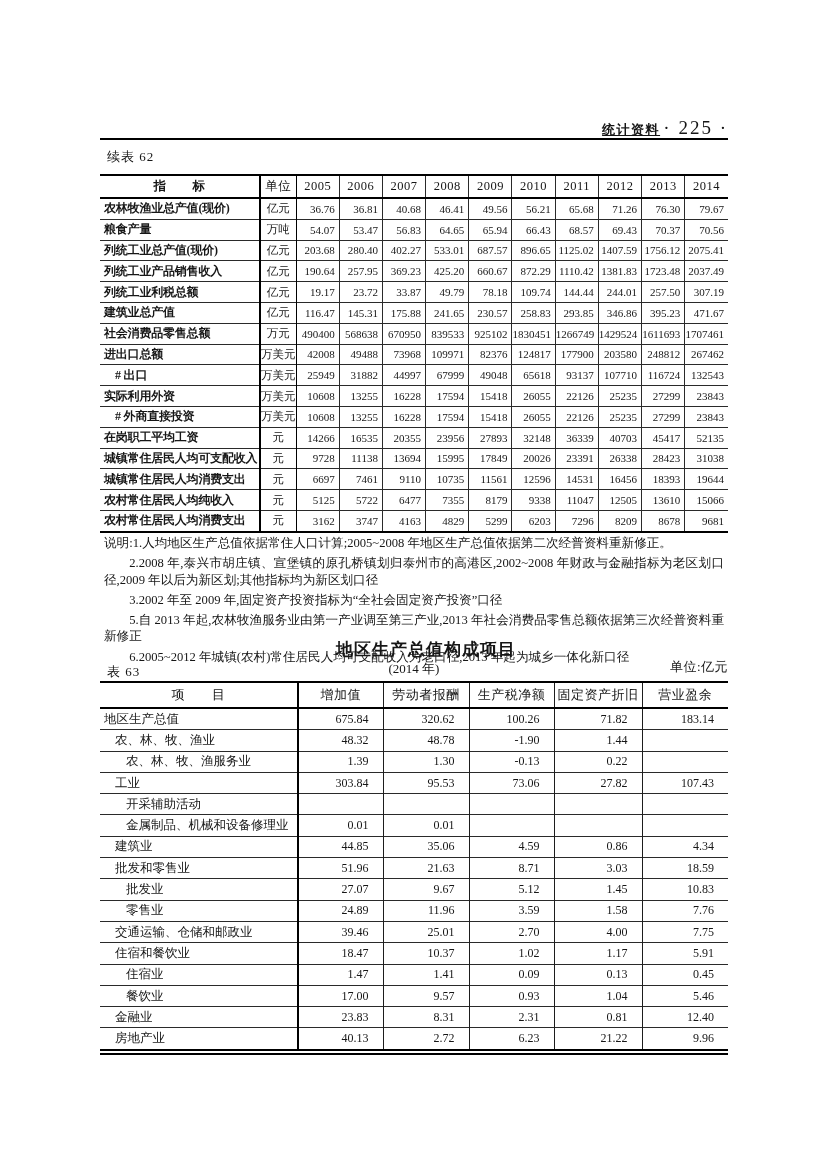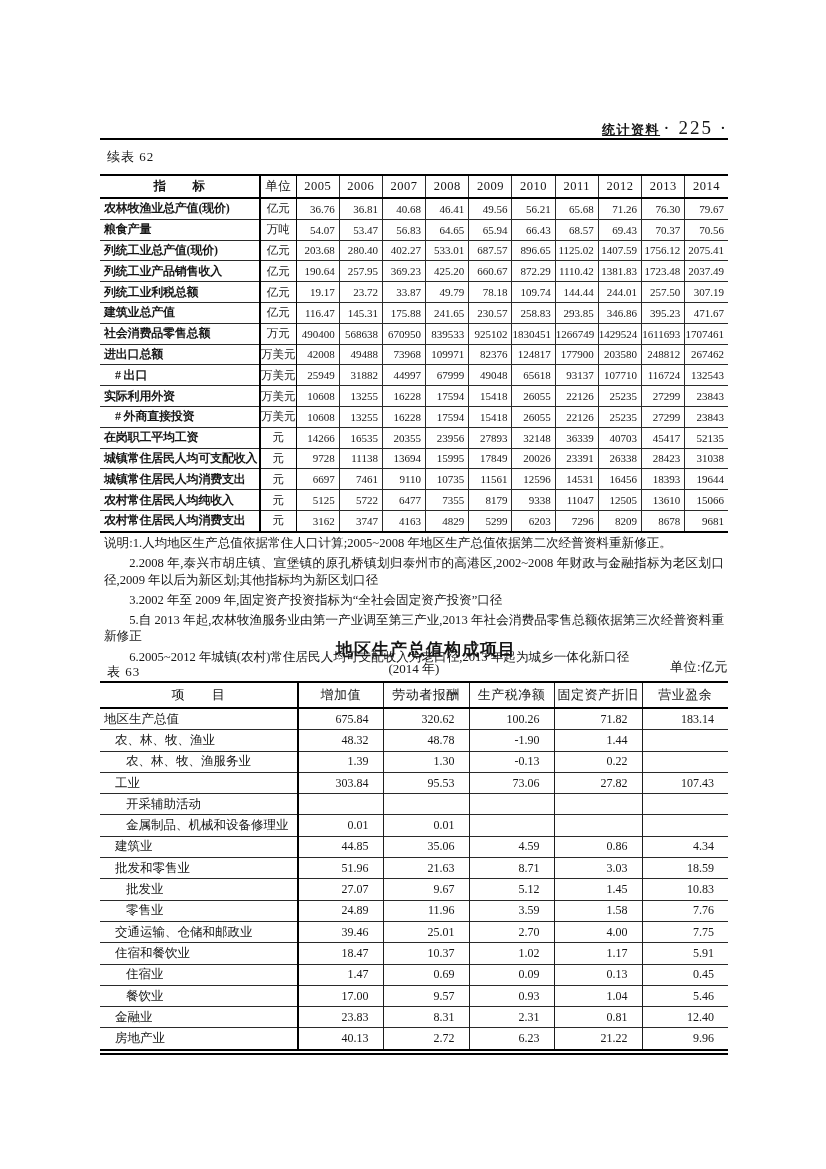--- a/index.html
+++ b/index.html
@@ -469,21 +469,21 @@
           <td class="lbl ind1">住宿和餐饮业</td>
           <td class="num">18.47</td>
           <td class="num">10.37</td>
           <td class="num">1.02</td>
           <td class="num">1.17</td>
           <td class="num">5.91</td>
         </tr>
         <tr>
           <td class="lbl ind2">住宿业</td>
           <td class="num">1.47</td>
-          <td class="num">0.69</td>
+          <td class="num">1.41</td>
           <td class="num">0.09</td>
           <td class="num">0.13</td>
           <td class="num">0.45</td>
         </tr>
         <tr>
           <td class="lbl ind2">餐饮业</td>
           <td class="num">17.00</td>
           <td class="num">9.57</td>
           <td class="num">0.93</td>
           <td class="num">1.04</td>

